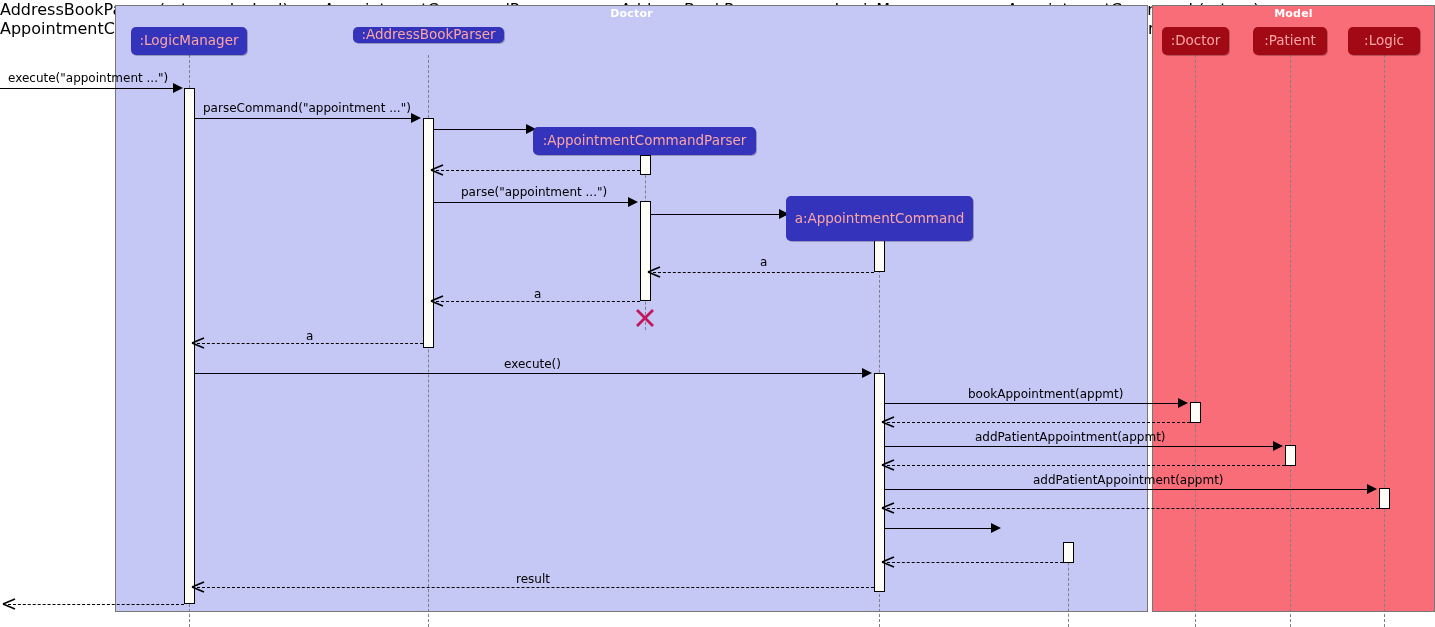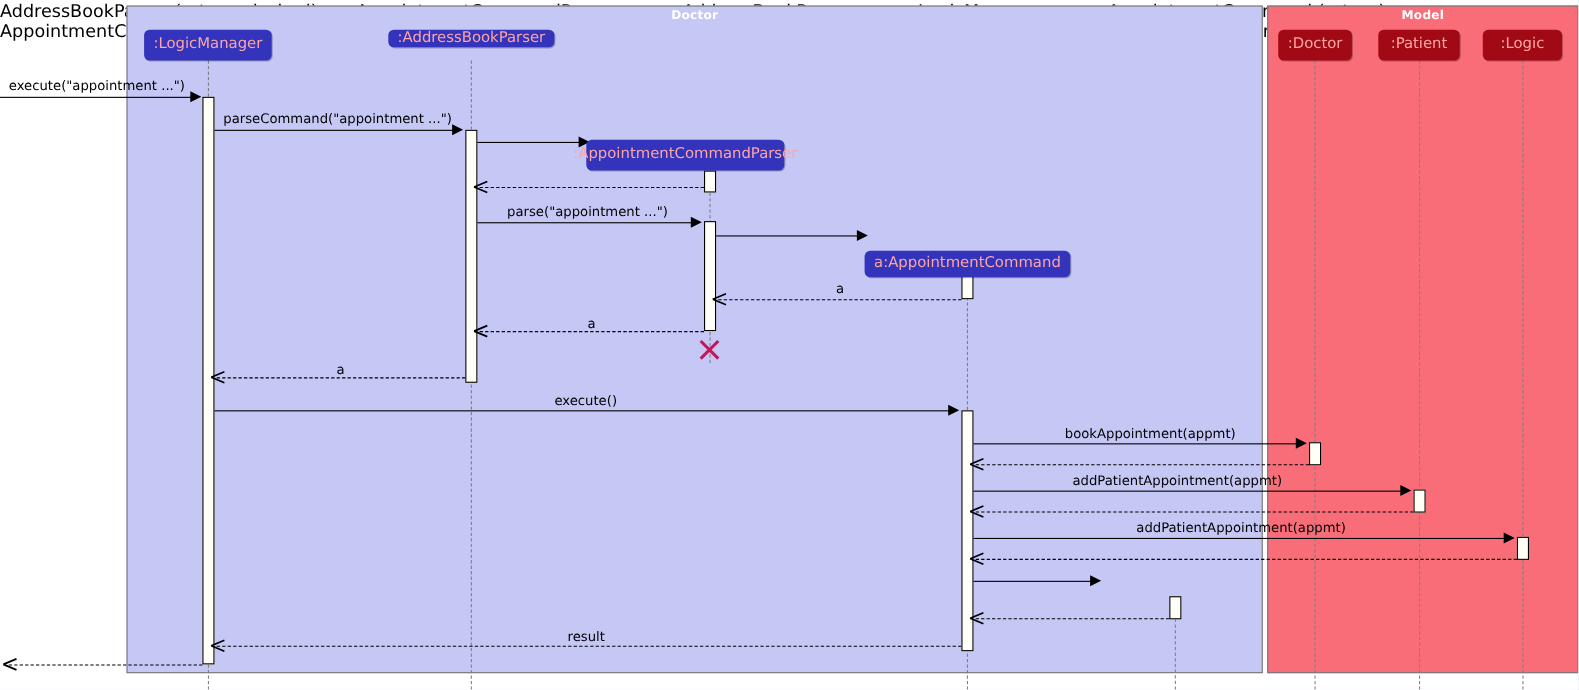--- a/index.html
+++ b/index.html
@@ -285,25 +285,25 @@
 
   
   <div class="actor logic" style="left:131px; top:27px; width:116px; height:28px;">
     <span>:LogicManager</span>
   </div>
 
   <div class="actor logic" style="left:353px; top:27px; width:151px; height:16px;">
     <span>:AddressBookParser</span>
   </div>
 
-  <div class="actor logic" style="left:533px; top:127px; width:180px; height:28px;">
+  <div class="actor logic" style="left:533px; top:127px; width:223px; height:28px;">
     <span>:AppointmentCommandParser</span>
   </div>
 
-  <div class="actor logic" style="left:786px; top:228px; width:187px; height:24px;">
+  <div class="actor logic" style="left:786px; top:196px; width:187px; height:45px;">
     <span>a:AppointmentCommand</span>
   </div>
 
 
   <div class="actor model" style="left:1162px; top:27px; width:67px; height:28px;">
     <span>:Doctor</span>
   </div>
 
   <div class="actor model" style="left:1253px; top:27px; width:74px; height:28px;">
     <span>:Patient</span>

